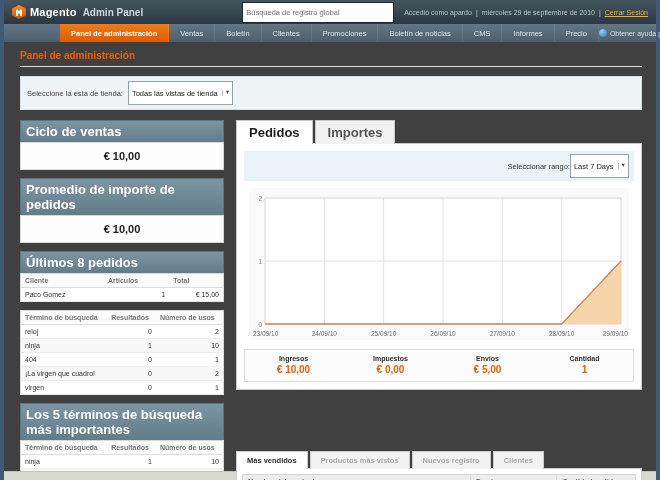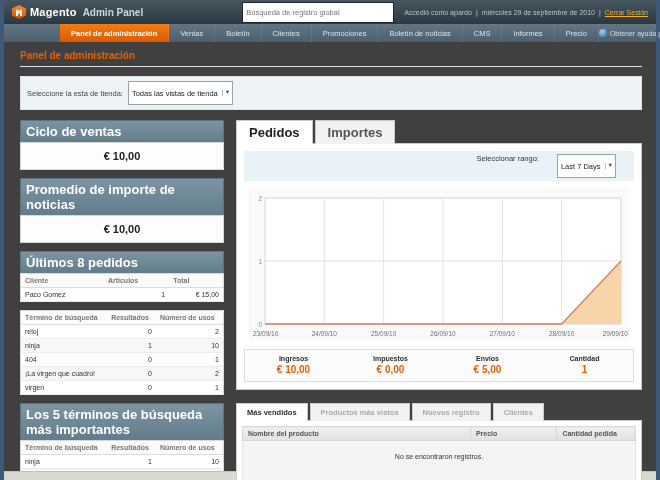--- a/index.html
+++ b/index.html
@@ -66,32 +66,32 @@
   .side-table td { padding:3px 4px; border-bottom:1px solid #ececec; color:#333; }
   .side-table tr:nth-child(even) td { background:#f7f7f7; }
   .num { text-align:right; }
 
   
   .tabs-row { display:flex; gap:2px; position:relative; z-index:2; }
   .tab { font-size:13px; font-weight:bold; padding:4px 12px; border:1px solid #c9c9c9;
          border-bottom:none; background:#f1f1f1; color:#555; cursor:pointer; margin-bottom:-1px; }
   .tab.active { background:#fff; color:#1e1e1e; }
   .panel { border:1px solid #c9c9c9; background:#fff; padding:7px; position:relative; z-index:1; }
-  .range-bar { background:#e9f2f6; padding:3px 18px; display:flex; justify-content:flex-end;
-               align-items:flex-start; gap:18px; font-size:7.5px; color:#333; margin-bottom:7px; }
+  .range-bar { background:#e9f2f6; padding:3px 5px; display:flex; justify-content:flex-end;
+               align-items:center; gap:0; font-size:7.5px; color:#333; margin-bottom:7px; }
   .chart-wrap { display:flex; justify-content:center; }
   .stats-row { border:1px solid #ddd; background:#fcfcfc; display:flex; margin-top:9px;
                padding:5px 0 6px; }
   .stat { flex:1; text-align:center; }
   .stat .lbl { font-size:7px; font-weight:bold; color:#2e2e2e; }
   .stat .val { font-size:10px; font-weight:bold; color:#e85d00; margin-top:2px; }
 
   .bottom-tabs { display:flex; gap:2px; margin-top:13px; position:relative; z-index:2; }
   .btab { font-size:7.5px; font-weight:bold; padding:4px 10px; border:1px solid #ccc;
-          border-bottom:none; background:#fff; color:#2e2e2e; cursor:pointer; margin-bottom:-1px; }
+          border-bottom:none; background:#fff; color:#2e2e2e; cursor:pointer; margin-bottom:-1px;margin-top:48px; }
   .btab.disabled { background:#f2f2f2; color:#a9a9a9; }
   .bottom-panel { border:1px solid #ccc; background:#fff; padding:5px; z-index:1; position:relative; }
   .products-table { width:100%; border-collapse:collapse; font-size:7px; }
   .products-table th { background:linear-gradient(#efefef,#e2e2e2); color:#555; text-align:left;
                        padding:3px 5px; font-weight:bold; border:1px solid #d8d8d8; }
   .products-table td.empty { background:#f4f4f4; border:1px solid #e5e5e5; text-align:center;
                              padding:12px 0 24px; color:#333; }
 
   .footer-strip { position:absolute; left:0; right:0; bottom:0; height:9px;
                   background:#d9d9d1; border-top:1px solid #c2c2ba; }
@@ -147,21 +147,21 @@
     <div class="columns">
 
       <div class="col-left">
 
         <div class="side-box">
           <div class="box-head">Ciclo de ventas</div>
           <div class="box-value">€ 10,00</div>
         </div>
 
         <div class="side-box">
-          <div class="box-head">Promedio de importe de noticias</div>
+          <div class="box-head">Promedio de importe de pedidos</div>
           <div class="box-value">€ 10,00</div>
         </div>
 
         <div class="side-box">
           <div class="box-head">Últimos 8 pedidos</div>
           <table class="side-table">
             <thead>
                 <tr>
               <th>Cliente</th>
               <th class="num">Artículos</th>

